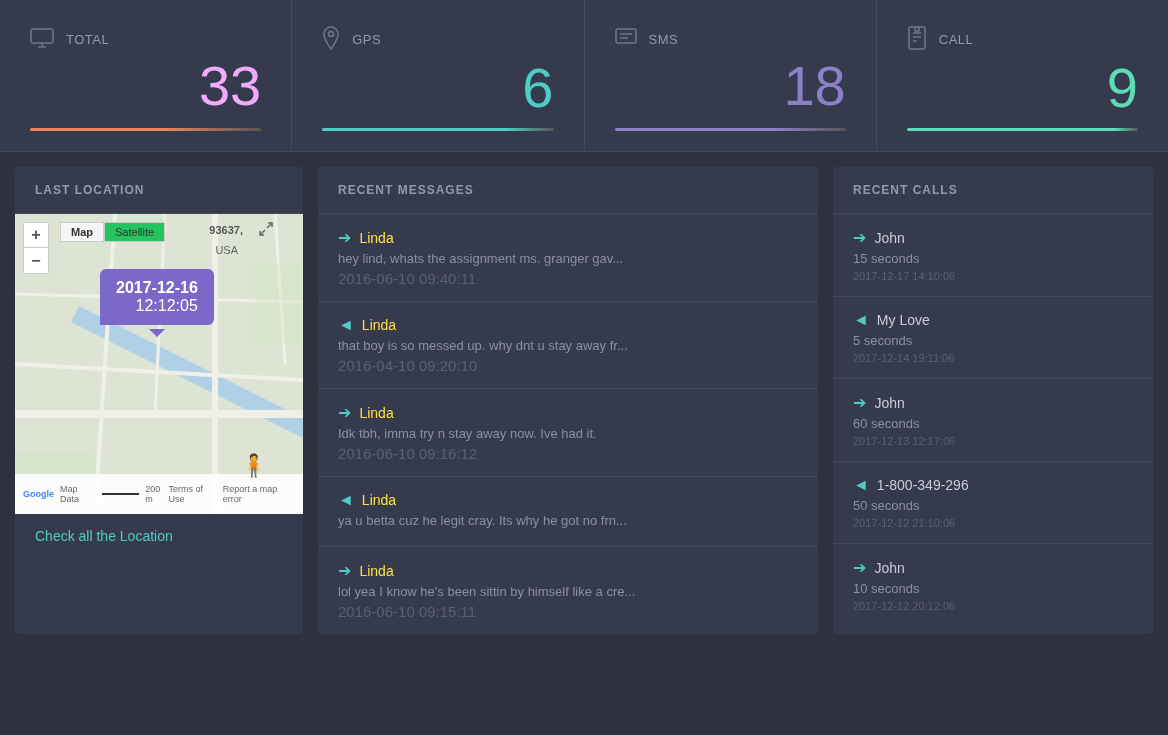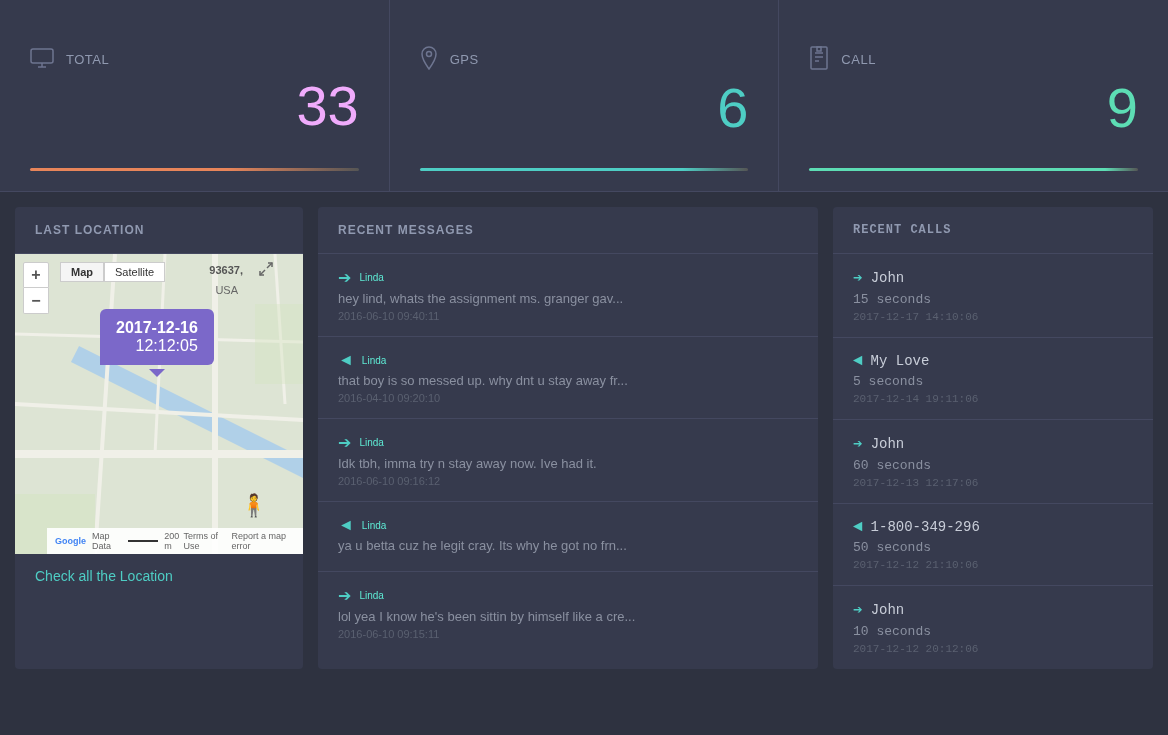--- a/index.html
+++ b/index.html
@@ -9,21 +9,21 @@
       color: #cdd0d8;
       min-height: 735px;
       width: 1168px;
     }
 
     
     .stats-bar {
       display: flex;
       background: #363a4d;
       border-bottom: 1px solid #444860;
-      height: 192px;
+      height: 152px;
     }
     .stat-card {
       flex: 1;
       display: flex;
       flex-direction: column;
       justify-content: center;
       padding: 20px 30px;
       border-right: 1px solid #444860;
       position: relative;
     }
@@ -131,21 +131,21 @@
     .map-btn:last-child { border-radius: 0 0 2px 2px; border-top: none; }
     .map-type-btns {
       position: absolute;
       top: 8px;
       left: 45px;
       display: flex;
       z-index: 10;
     }
     .map-type-btn {
       padding: 3px 10px;
-      background: #ffffff;
+      background: #22c55e;
       border: 1px solid #ccc;
       font-size: 11px;
       color: #333;
       cursor: pointer;
     }
     .map-type-btn.active { background: #f5f5f5; font-weight: 600; }
     .map-expand {
       position: absolute;
       top: 8px;
       right: 30px;
@@ -183,27 +183,26 @@
       right: 35px;
       font-size: 22px;
       z-index: 10;
     }
     .map-footer {
       position: absolute;
       bottom: 0;
       left: 0;
       right: 0;
       background: rgba(255,255,255,0.9);
-      padding: 3px 8px;
+      padding: 10px 8px;
       display: flex;
       align-items: center;
       justify-content: space-between;
       font-size: 9px;
       color: #666;
-      margin-left: 32px;
     }
     .map-footer-left { display: flex; align-items: center; gap: 6px; }
     .map-scale-line {
       width: 40px;
       height: 2px;
       background: #333;
       display: inline-block;
       vertical-align: middle;
     }
     
@@ -243,39 +242,38 @@
       display: flex;
       align-items: center;
       gap: 8px;
       margin-bottom: 4px;
     }
     .contact-arrow {
       color: #4ecdc4;
       font-size: 16px;
     }
     .contact-name {
-      color: #5eead4;
-      font-size: 10px;
+      color: #fde047;
+      font-size: 14px;
       font-weight: 500;
     }
     .message-text {
       color: #8a90a0;
       font-size: 13px;
       margin-bottom: 4px;
     }
     .message-time {
       color: #5a6070;
-      font-size: 11px;
+      font-size: 15px;
     }
 
     
     .calls-panel {
       width: 320px;
       flex-shrink: 0;
-      font-family: Liberation Mono, monospace;
     }
     .call-item {
       padding: 14px 20px;
       border-bottom: 1px solid #444860;
     }
     .call-item:last-child { border-bottom: none; }
     .call-contact {
       display: flex;
       align-items: center;
       gap: 8px;
@@ -327,20 +325,34 @@
           <path d="M9 1C5.13 1 2 4.13 2 8c0 5.25 7 15 7 15s7-9.75 7-15c0-3.87-3.13-7-7-7z"></path>
           <circle cx="9" cy="8" r="2.5"></circle>
         </svg>
       </span>
       <span class="stat-label">GPS</span>
     </div>
     <div class="stat-number teal">6</div>
     <div class="stat-bar-line teal"></div>
   </div>
 
+  <div class="stat-card">
+    <div class="stat-top">
+      <span class="stat-icon">
+        <svg width="22" height="20" viewBox="0 0 22 20" fill="none" stroke="#6e7590" stroke-width="1.5">
+          <rect x="1" y="1" width="20" height="14" rx="2"></rect>
+          <line x1="5" y1="6" x2="17" y2="6"></line>
+          <line x1="5" y1="10" x2="13" y2="10"></line>
+        </svg>
+      </span>
+      <span class="stat-label">SMS</span>
+    </div>
+    <div class="stat-number purple">18</div>
+    <div class="stat-bar-line purple"></div>
+  </div>
 
   <div class="stat-card">
     <div class="stat-top">
       <span class="stat-icon">
         <svg width="20" height="24" viewBox="0 0 20 24" fill="none" stroke="#6e7590" stroke-width="1.5">
           <rect x="2" y="1" width="16" height="22" rx="1"></rect>
           <line x1="6" y1="7" x2="14" y2="7"></line>
           <line x1="6" y1="11" x2="14" y2="11"></line>
           <line x1="6" y1="15" x2="10" y2="15"></line>
           <rect x="8" y="1" width="4" height="4" rx="0"></rect>

